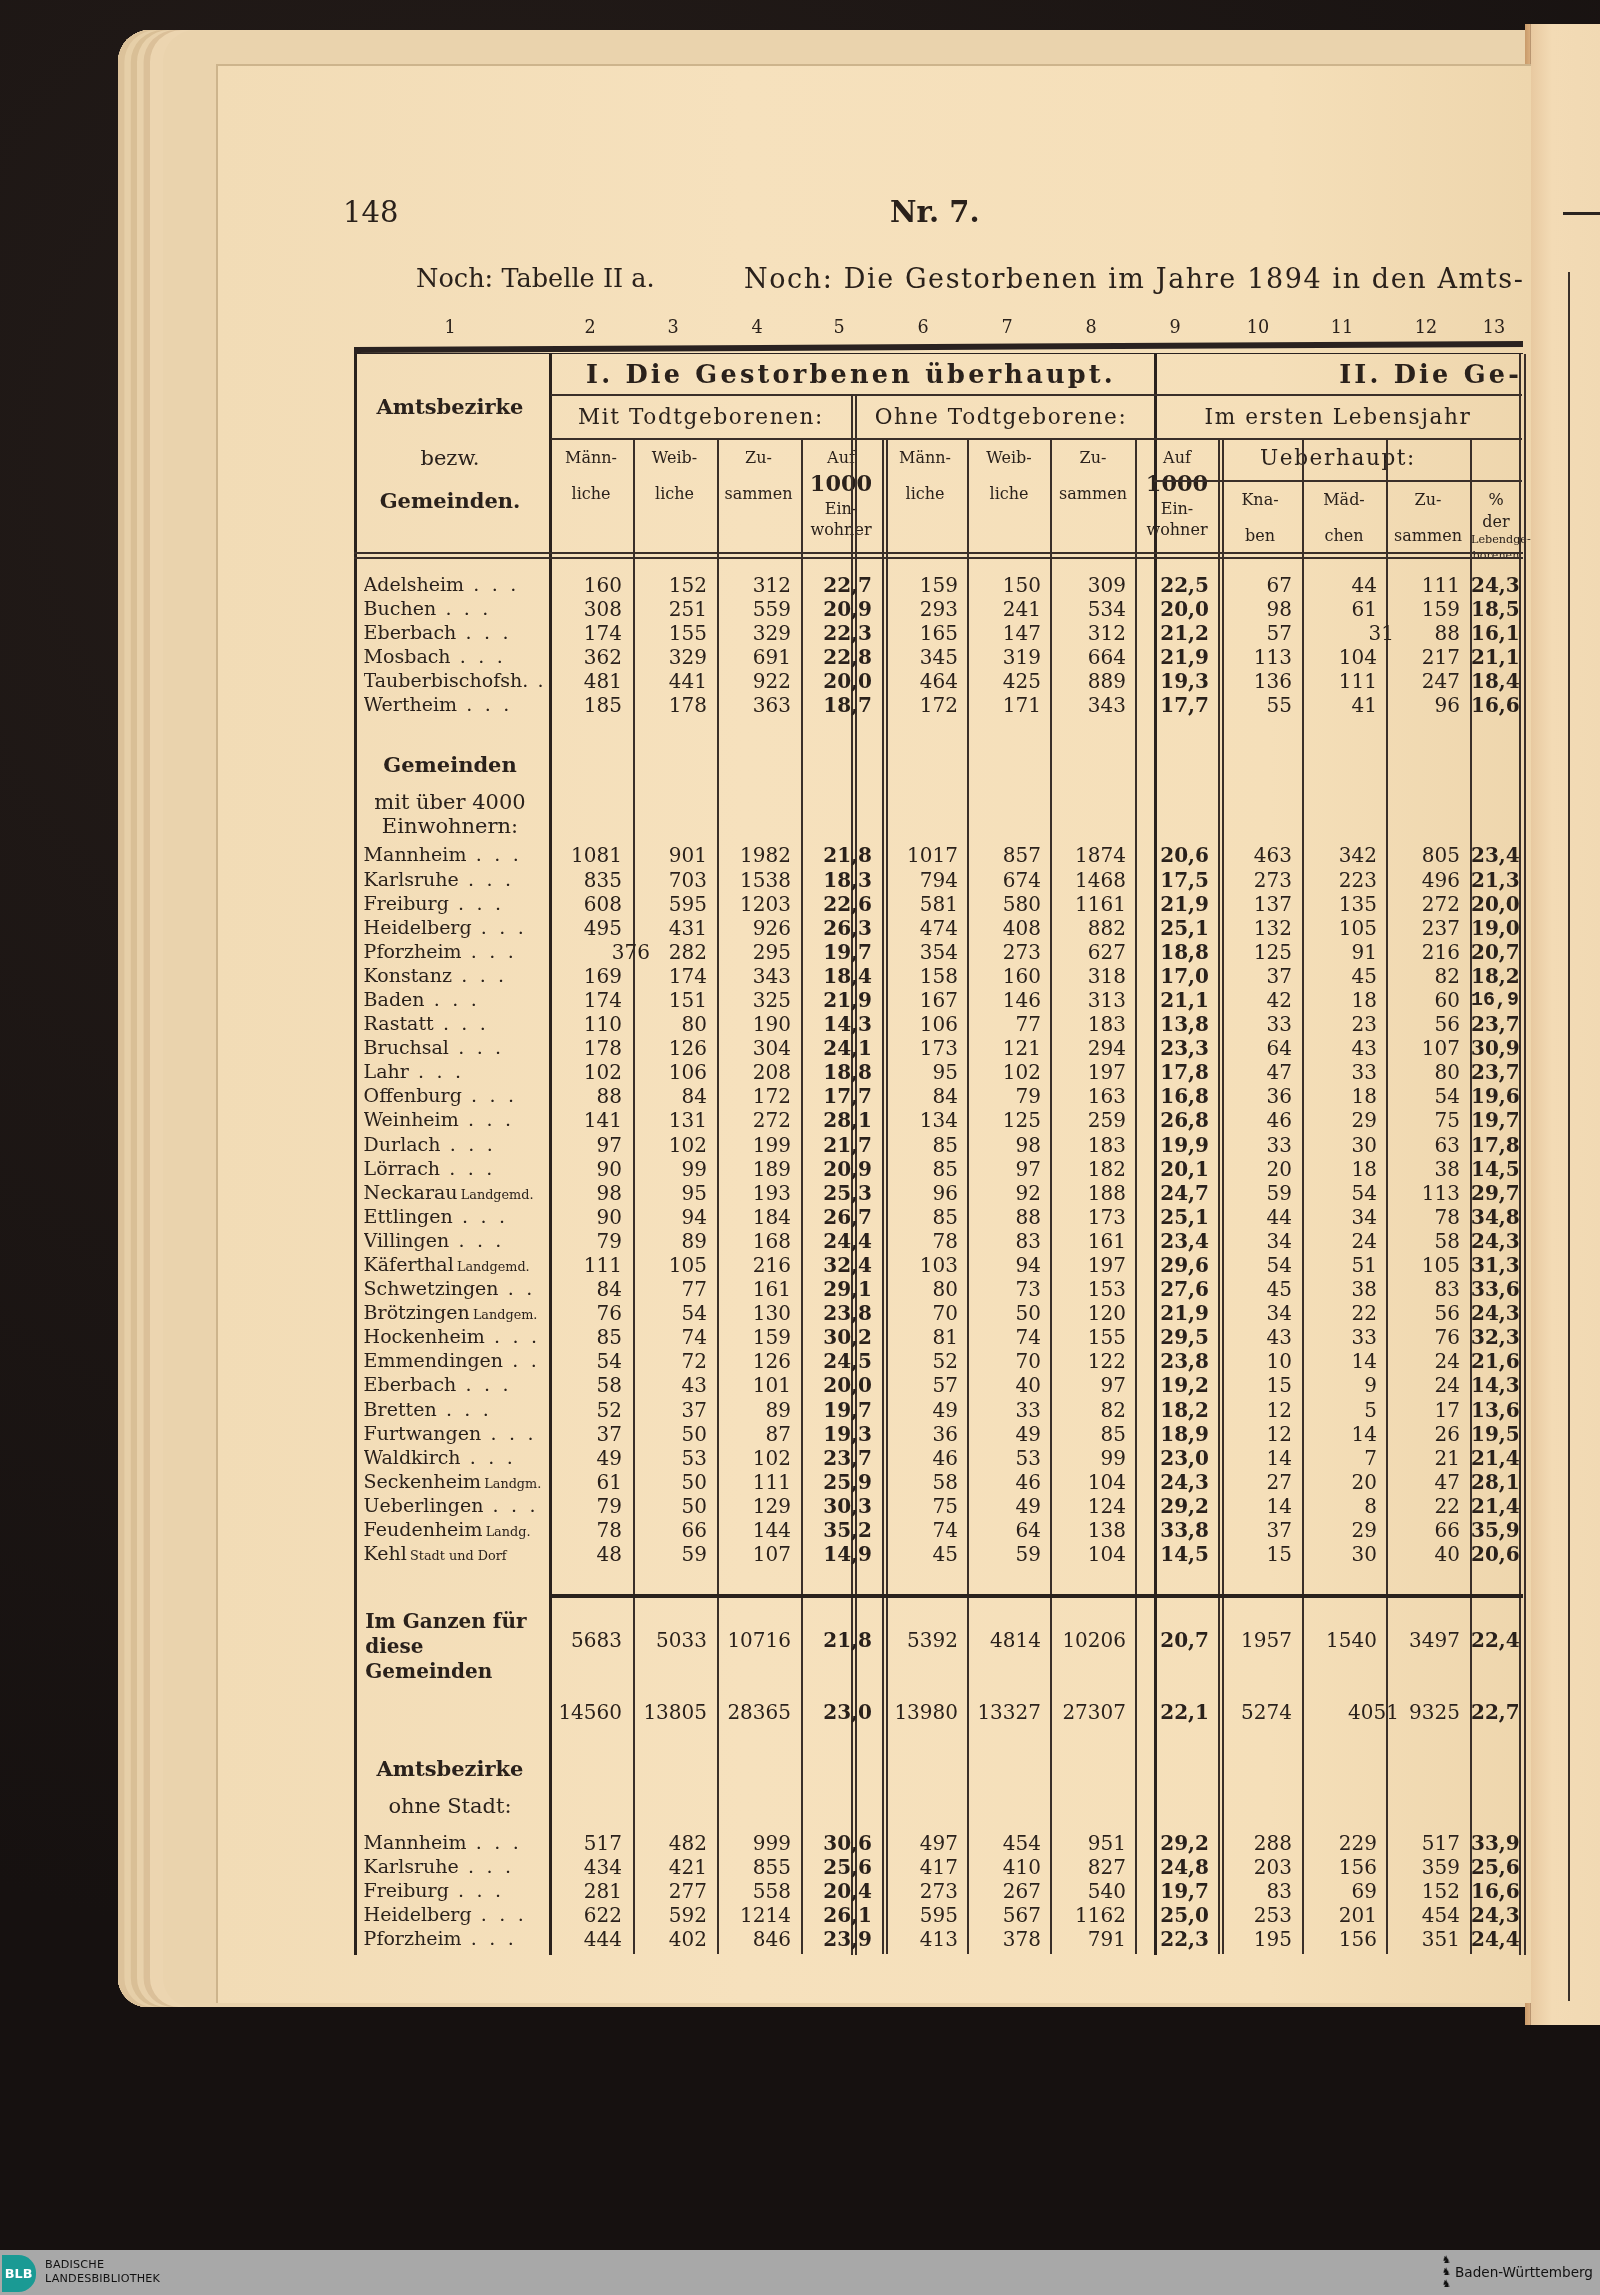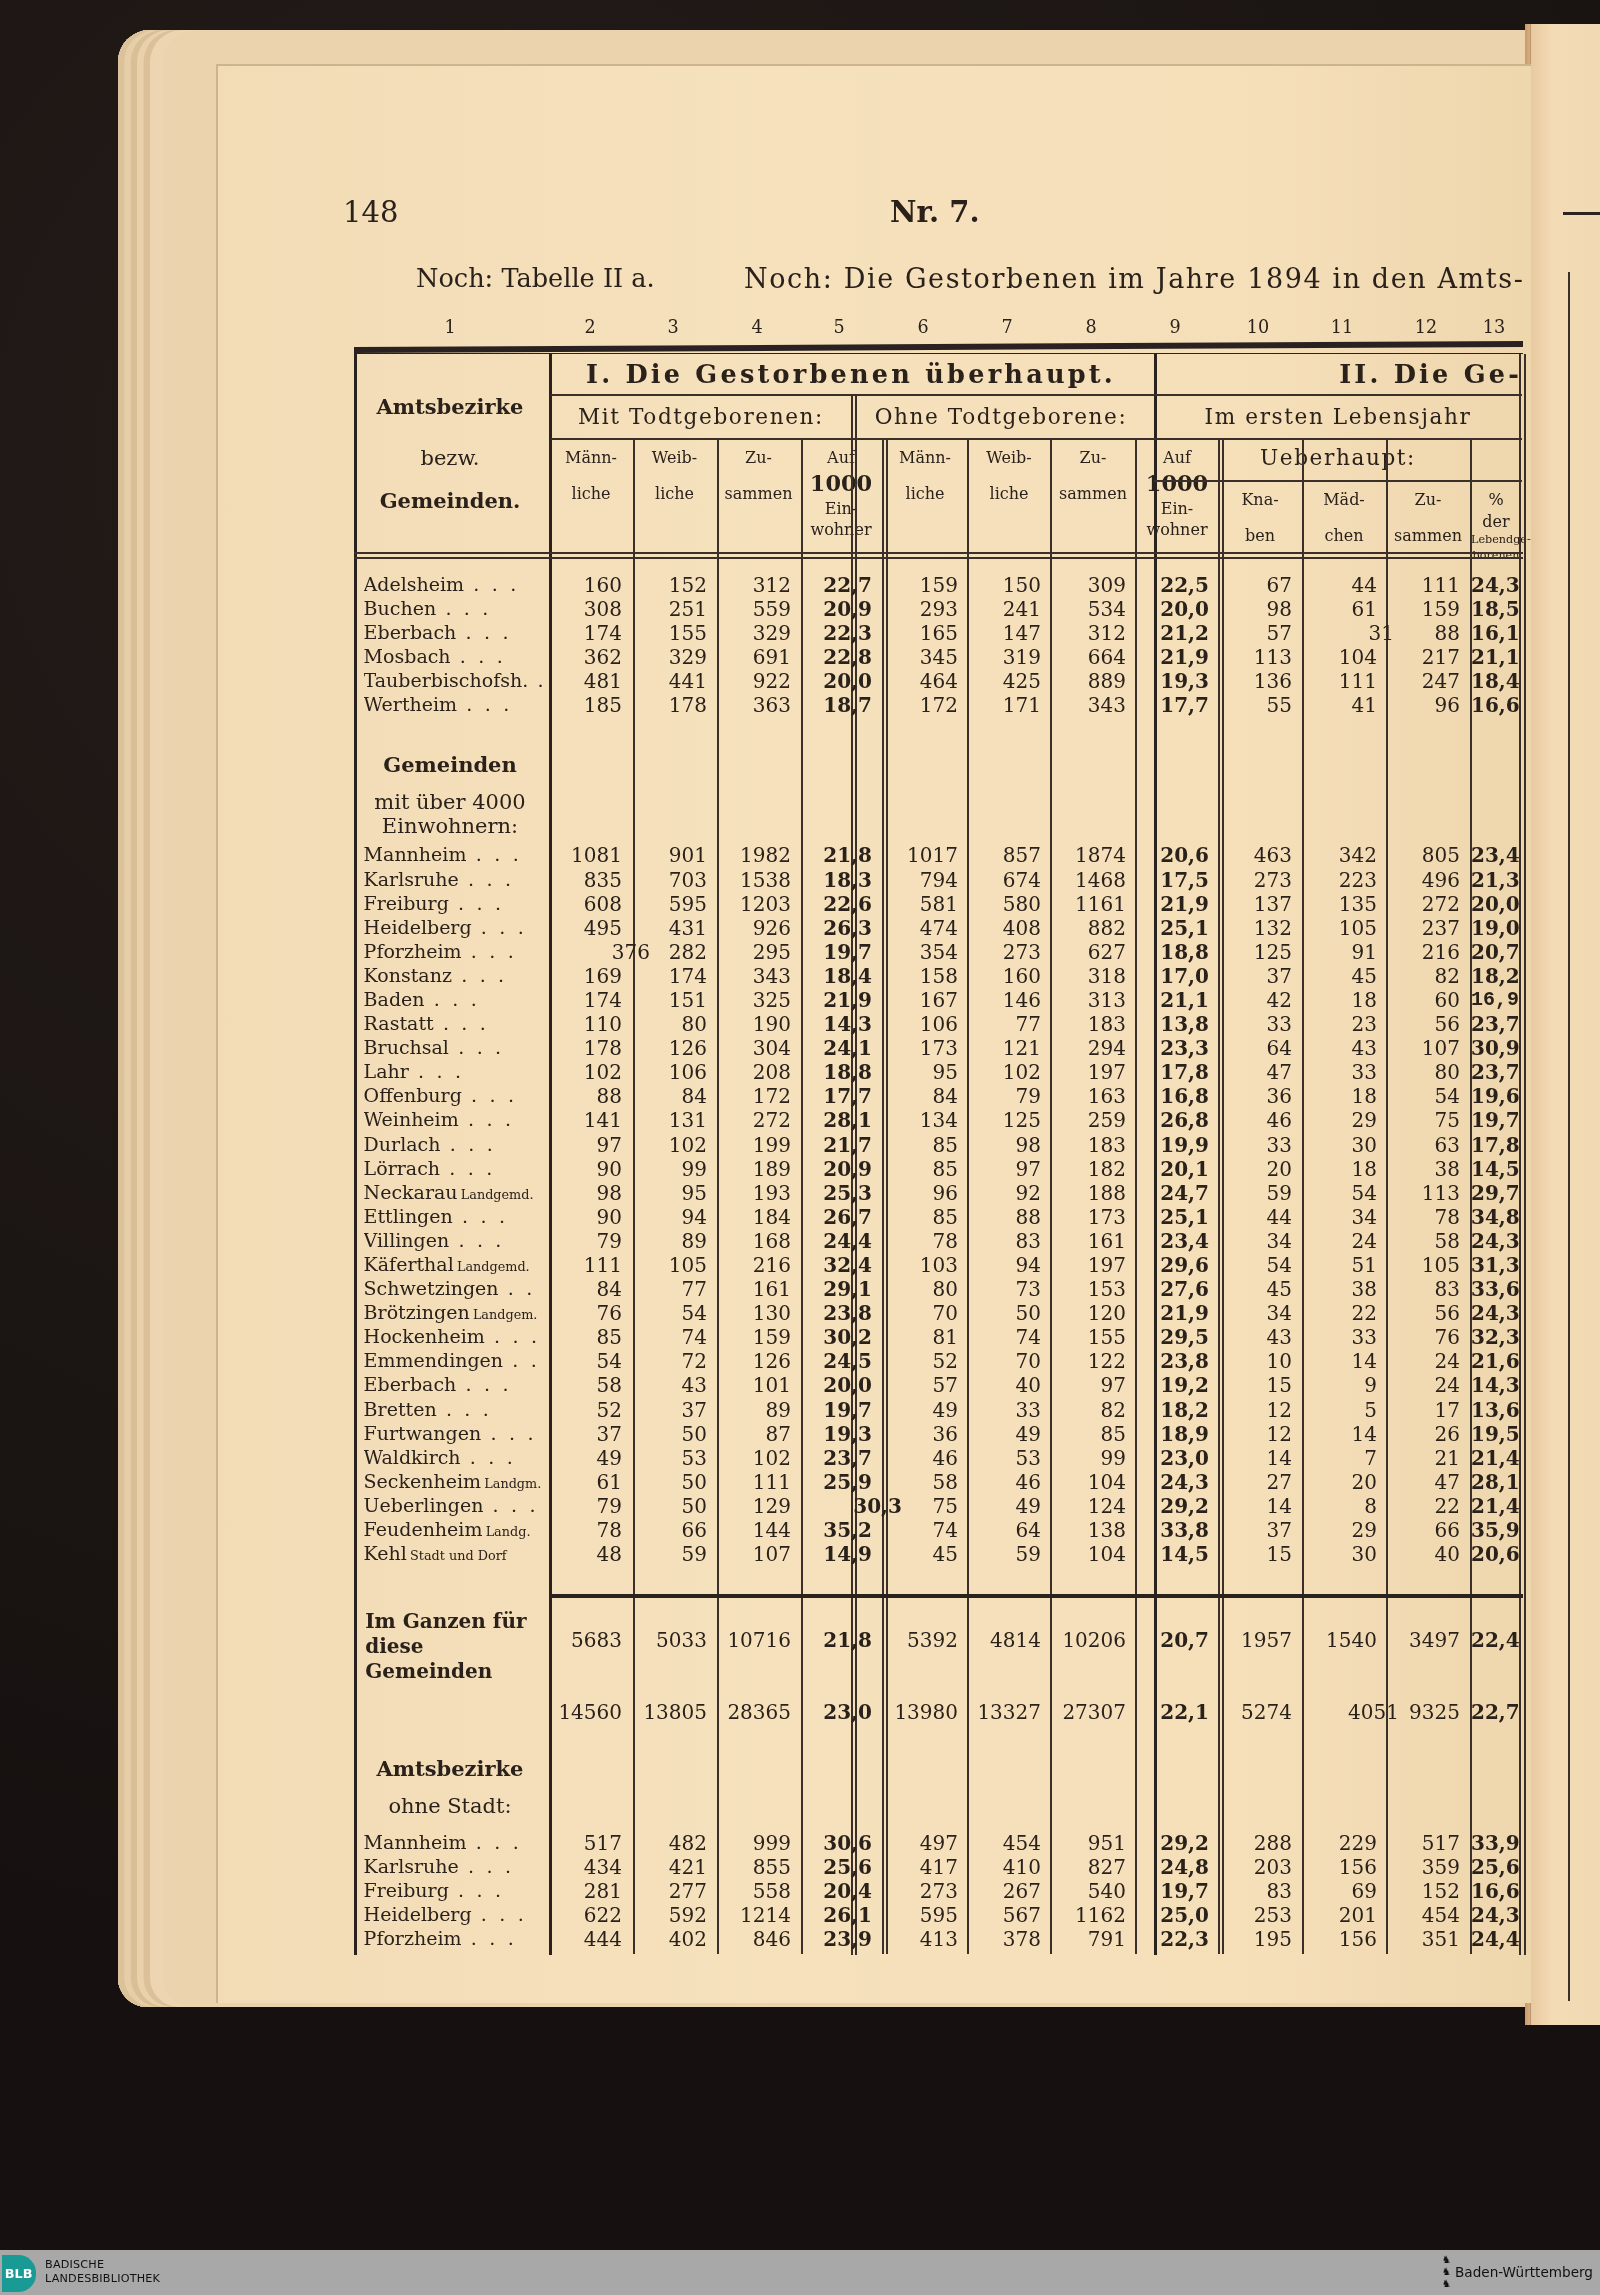--- a/index.html
+++ b/index.html
@@ -715,21 +715,21 @@
         <div class="cell" style="left: 866px; width: 72px;">27</div>
         <div class="cell" style="left: 949px; width: 74px;">20</div>
         <div class="cell" style="left: 1034px; width: 72px;">47</div>
         <div class="cell rate" style="left: 1117px; width: 42px;">28,1</div>
       </div>
       <div class="row" style="top: 1150px;">
         <div class="name"><span>Ueberlingen</span><span style="letter-spacing: 3.2px;"> . . .</span></div>
         <div class="cell" style="left: 198px; width: 70px;">79</div>
         <div class="cell" style="left: 280px; width: 73px;">50</div>
         <div class="cell" style="left: 364px; width: 73px;">129</div>
-        <div class="cell rate" style="left: 448px; width: 70px; margin-left: 30px;">30,3</div>
+        <div class="cell rate" style="left: 448px; width: 70px;">30,3</div>
         <div class="cell" style="left: 530px; width: 74px;">75</div>
         <div class="cell" style="left: 615px; width: 72px;">49</div>
         <div class="cell" style="left: 698px; width: 74px;">124</div>
         <div class="cell rate" style="left: 783px; width: 72px;">29,2</div>
         <div class="cell" style="left: 866px; width: 72px;">14</div>
         <div class="cell" style="left: 949px; width: 74px;">8</div>
         <div class="cell" style="left: 1034px; width: 72px;">22</div>
         <div class="cell rate" style="left: 1117px; width: 42px;">21,4</div>
       </div>
       <div class="row" style="top: 1174px;">

